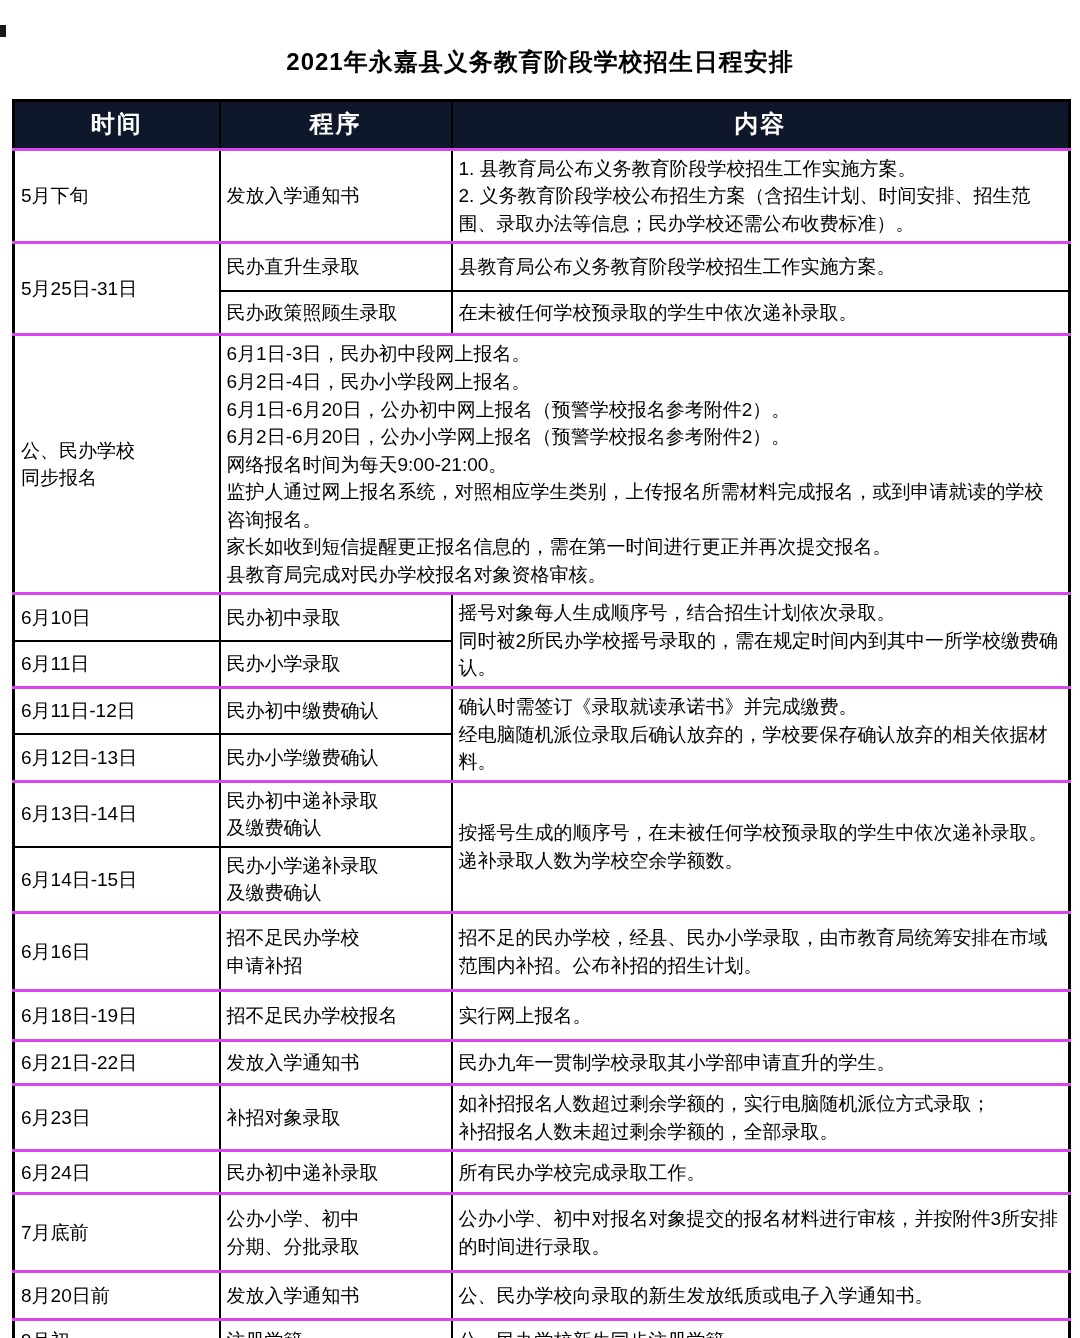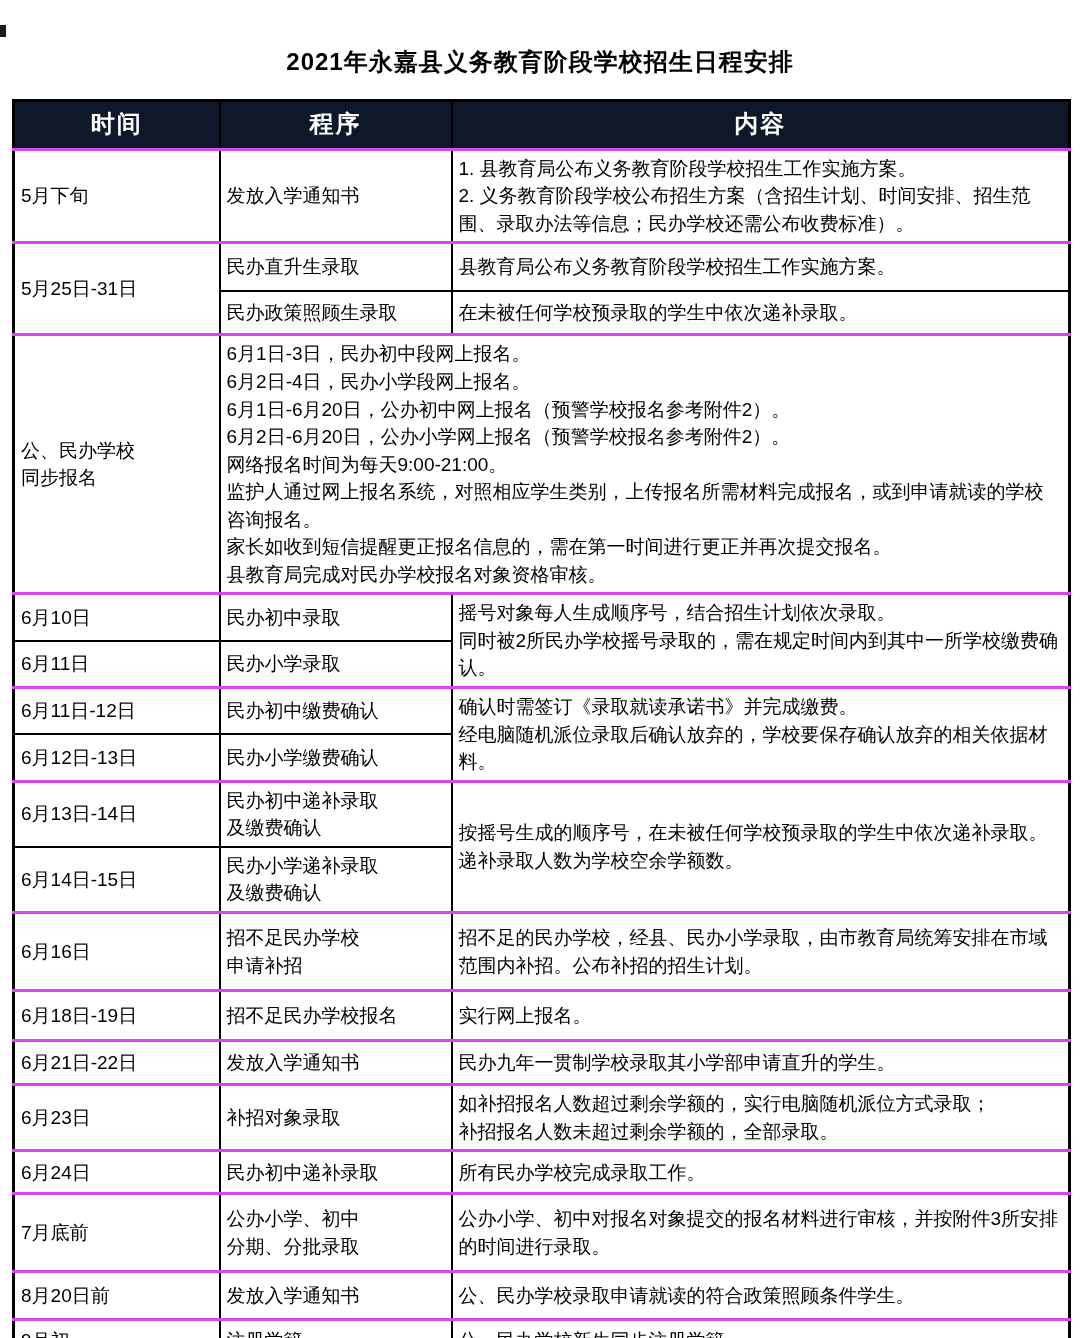--- a/index.html
+++ b/index.html
@@ -200,21 +200,21 @@
       <tr class="g" style="height:78px">
         <td class="c">7月底前</td>
         <td class="c">公办小学、初中
 分期、分批录取</td>
         <td class="content">公办小学、初中对报名对象提交的报名材料进行审核，并按附件3所安排的时间进行录取。</td>
       </tr>
 
       <tr class="g" style="height:48px">
         <td class="c">8月20日前</td>
         <td class="c">发放入学通知书</td>
-        <td class="content">公、民办学校录取申请就读的符合政策照顾条件学生。</td>
+        <td class="content">公、民办学校向录取的新生发放纸质或电子入学通知书。</td>
       </tr>
 
       <tr class="g" style="height:42px">
         <td class="c">9月初</td>
         <td class="c">注册学籍</td>
         <td class="content">公、民办学校新生同步注册学籍。</td>
       </tr>
     </tbody>
   </table>
 </div>

